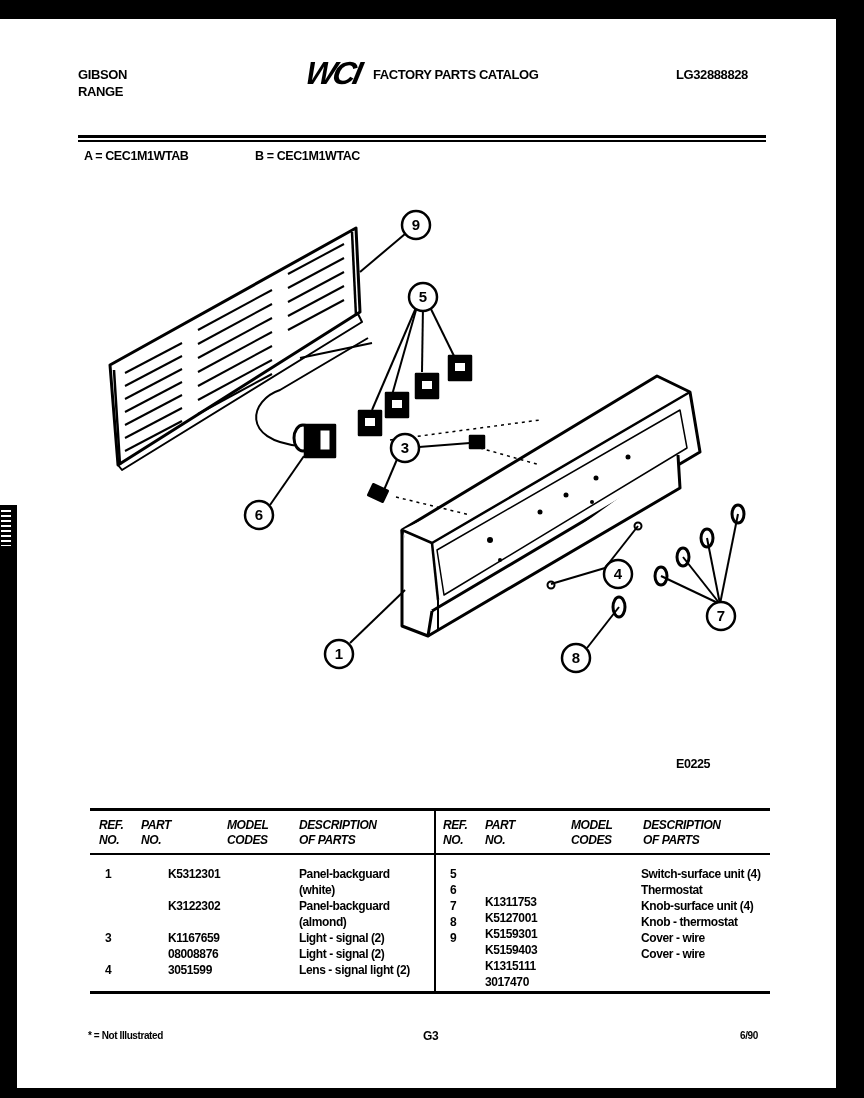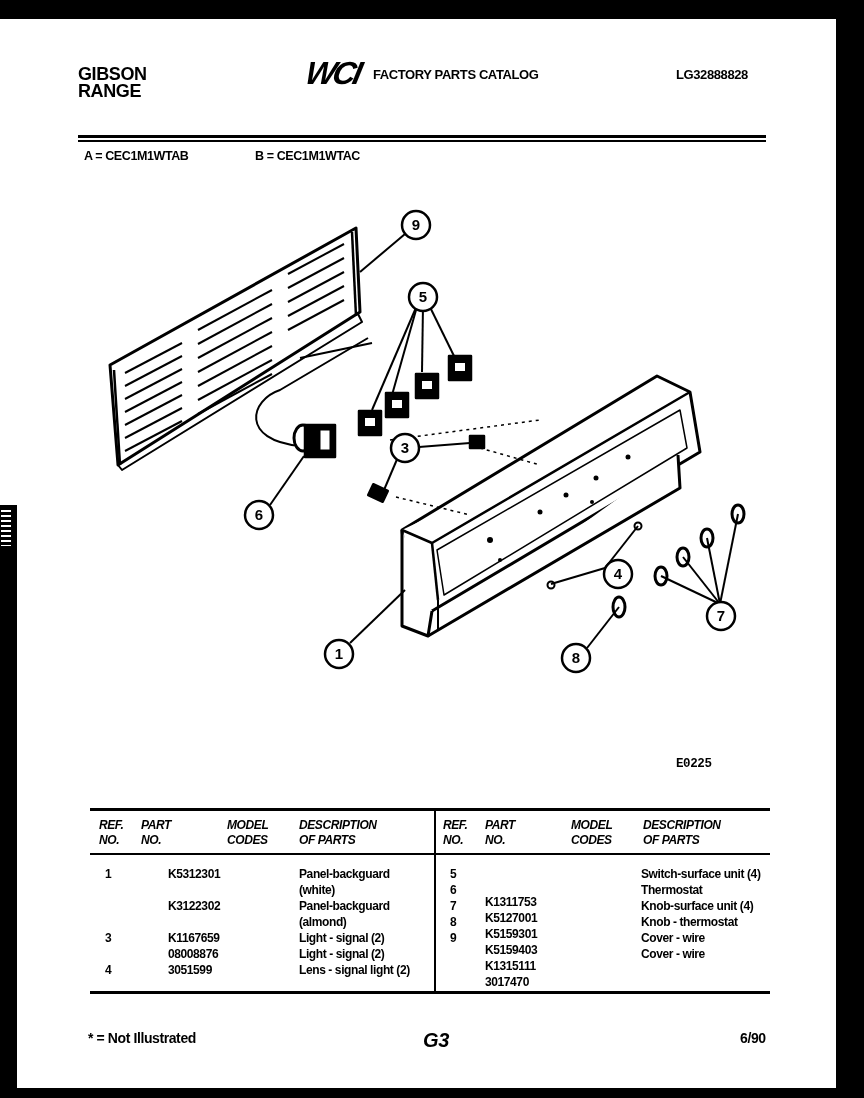--- a/index.html
+++ b/index.html
@@ -4,37 +4,37 @@
 <style>
   html, body { margin:0; padding:0; }
   body { width:864px; height:1098px; position:relative; background:#ffffff; overflow:hidden;
          font-family:"Liberation Sans", sans-serif; color:#000; }
   .frame-top { position:absolute; left:0; top:0; width:864px; height:19px; background:#000; }
   .frame-right { position:absolute; left:836px; top:0; width:28px; height:1098px; background:#000; }
   .frame-left { position:absolute; left:0; top:505px; width:17px; height:593px; background:#000; }
   .frame-bottom { position:absolute; left:0; top:1088px; width:864px; height:10px; background:#000; }
   .b { font-weight:bold; letter-spacing:-0.4px; }
   .abs { position:absolute; }
-  .hdr-brand { left:78px; top:66px; font-size:18px; line-height:17px; }
+  .hdr-brand { left:78px; top:66px; font-size:13px; line-height:17px; }
   .hdr-logo { left:306px; top:56px; font-size:32px; font-style:italic; font-weight:900; letter-spacing:-3px; transform:skewX(-12deg); line-height:34px; }
   .hdr-catalog { left:373px; top:67px; font-size:13px;text-align:right; }
   .hdr-code { left:676px; top:67px; font-size:13px; }
   .rule1 { left:78px; top:135px; width:688px; height:3px; background:#000; }
   .rule2 { left:78px; top:140px; width:688px; height:2px; background:#000; }
   .models { top:149px; font-size:12.5px; }
   .diagram { position:absolute; left:90px; top:190px; width:700px; height:620px; }
-  .callout-code { left:676px; top:757px; font-size:12.5px;font-family:Liberation Mono, monospace; }
+  .callout-code { left:676px; top:757px; font-size:12.5px; }
   .tbl-top { left:90px; top:808px; width:680px; height:3px; background:#000; }
   .tbl-mid { left:90px; top:853px; width:680px; height:2px; background:#000; }
   .tbl-bot { left:90px; top:991px; width:680px; height:3px; background:#000; }
   .tbl-div { left:434px; top:808px; width:2px; height:186px; background:#000; }
   .th { font-size:12px; line-height:15px; top:818px;font-style:italic; }
   .td { font-size:12px; line-height:16px; }
-  .footer { top:1030px; font-size:14px; }
-  .footer-page { left:423px; top:1029px; font-size:20px;font-style:italic; }
+  .footer { top:1030px; font-size:10px; }
+  .footer-page { left:423px; top:1029px; font-size:12px; }
   .side-tag { left:1px; top:510px; width:10px; height:36px; background:repeating-linear-gradient(#fff 0 2px,#000 2px 5px); }
 </style>
 </head>
 <body>
 
 <div class="frame-top"></div>
 <div class="frame-right"></div>
 <div class="frame-left"></div>
 <div class="frame-bottom"></div>
 <div class="abs side-tag"></div>

